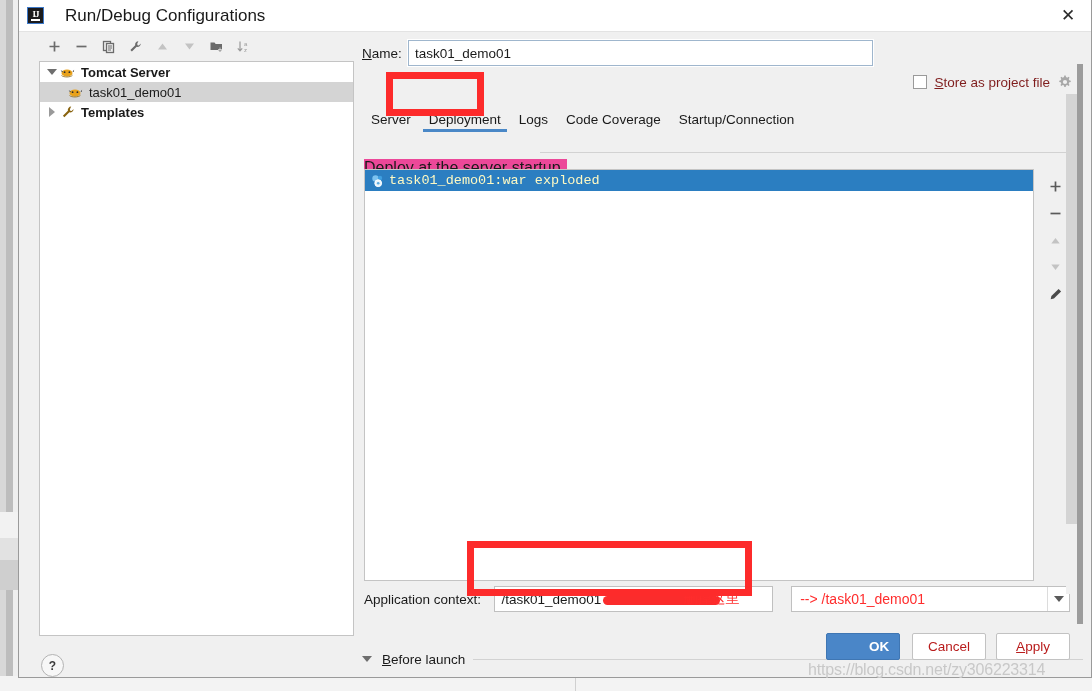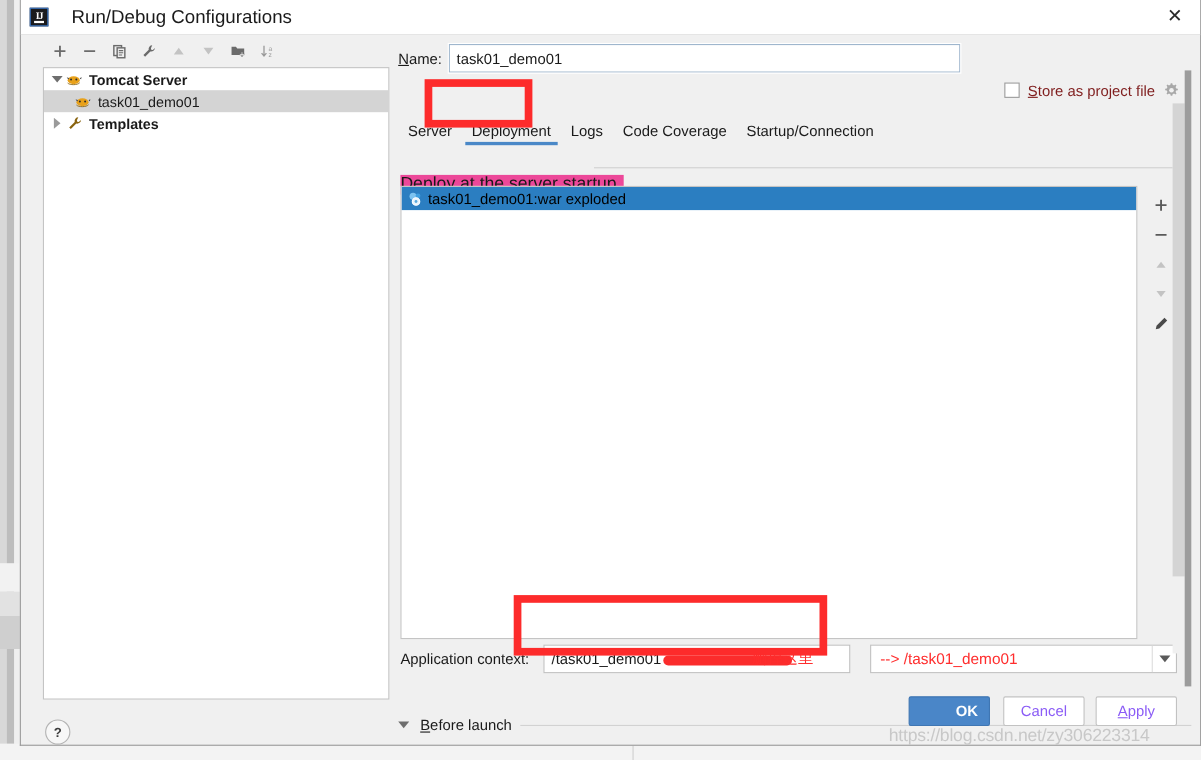--- a/index.html
+++ b/index.html
@@ -181,21 +181,21 @@
   }
   .list-area {
     position: absolute; left: 2px; top: 26px; width: 670px; height: 412px;
     background: #ffffff; border: 1px solid #c4c4c4;
     overflow: hidden;
   }
   .list-row {
     display: flex; align-items: center; height: 21px; padding-left: 5px;
     font-size: 13.5px;
   }
-  .list-row.sel { background: #2b7ec1; color: #000000; }
+  .list-row.sel { background: #2b7ec1; color: #fef9c3; font-family: Liberation Mono, monospace; }
   .side-tools {
     position: absolute; left: 678px; top: 26px; width: 30px; height: 412px;
     background: #f0f0f0;
     display: flex; flex-direction: column; align-items: center; padding-top: 4px;
   }
   .st-btn {
     width: 26px; height: 27px; display: flex; align-items: center; justify-content: center;
     color: #5a5a5a;
   }
 
@@ -258,21 +258,21 @@
   }
 
   
   .btn-bar {
     position: absolute; left: 0; bottom: 0; width: 1074px; height: 54px;
   }
   .btn {
     position: absolute; top: 9px;
     height: 27px; width: 74px;
     border: 1px solid #c2c2c2; background: #ffffff;
-    font-size: 13.5px; color: #8b5cf6;
+    font-size: 13.5px; color: #b91c1c;
     display: flex; align-items: center; justify-content: center;
     border-radius: 2px;
   }
   .btn u { text-decoration: underline; }
   .btn.ok { left: 807px; background: #4a86c8; border-color: #3f76b3; color: #ffffff; font-weight: bold; padding-left: 32px; }
   .btn.cancel { left: 893px; }
   .btn.apply { left: 977px; }
 
   
   .watermark {

